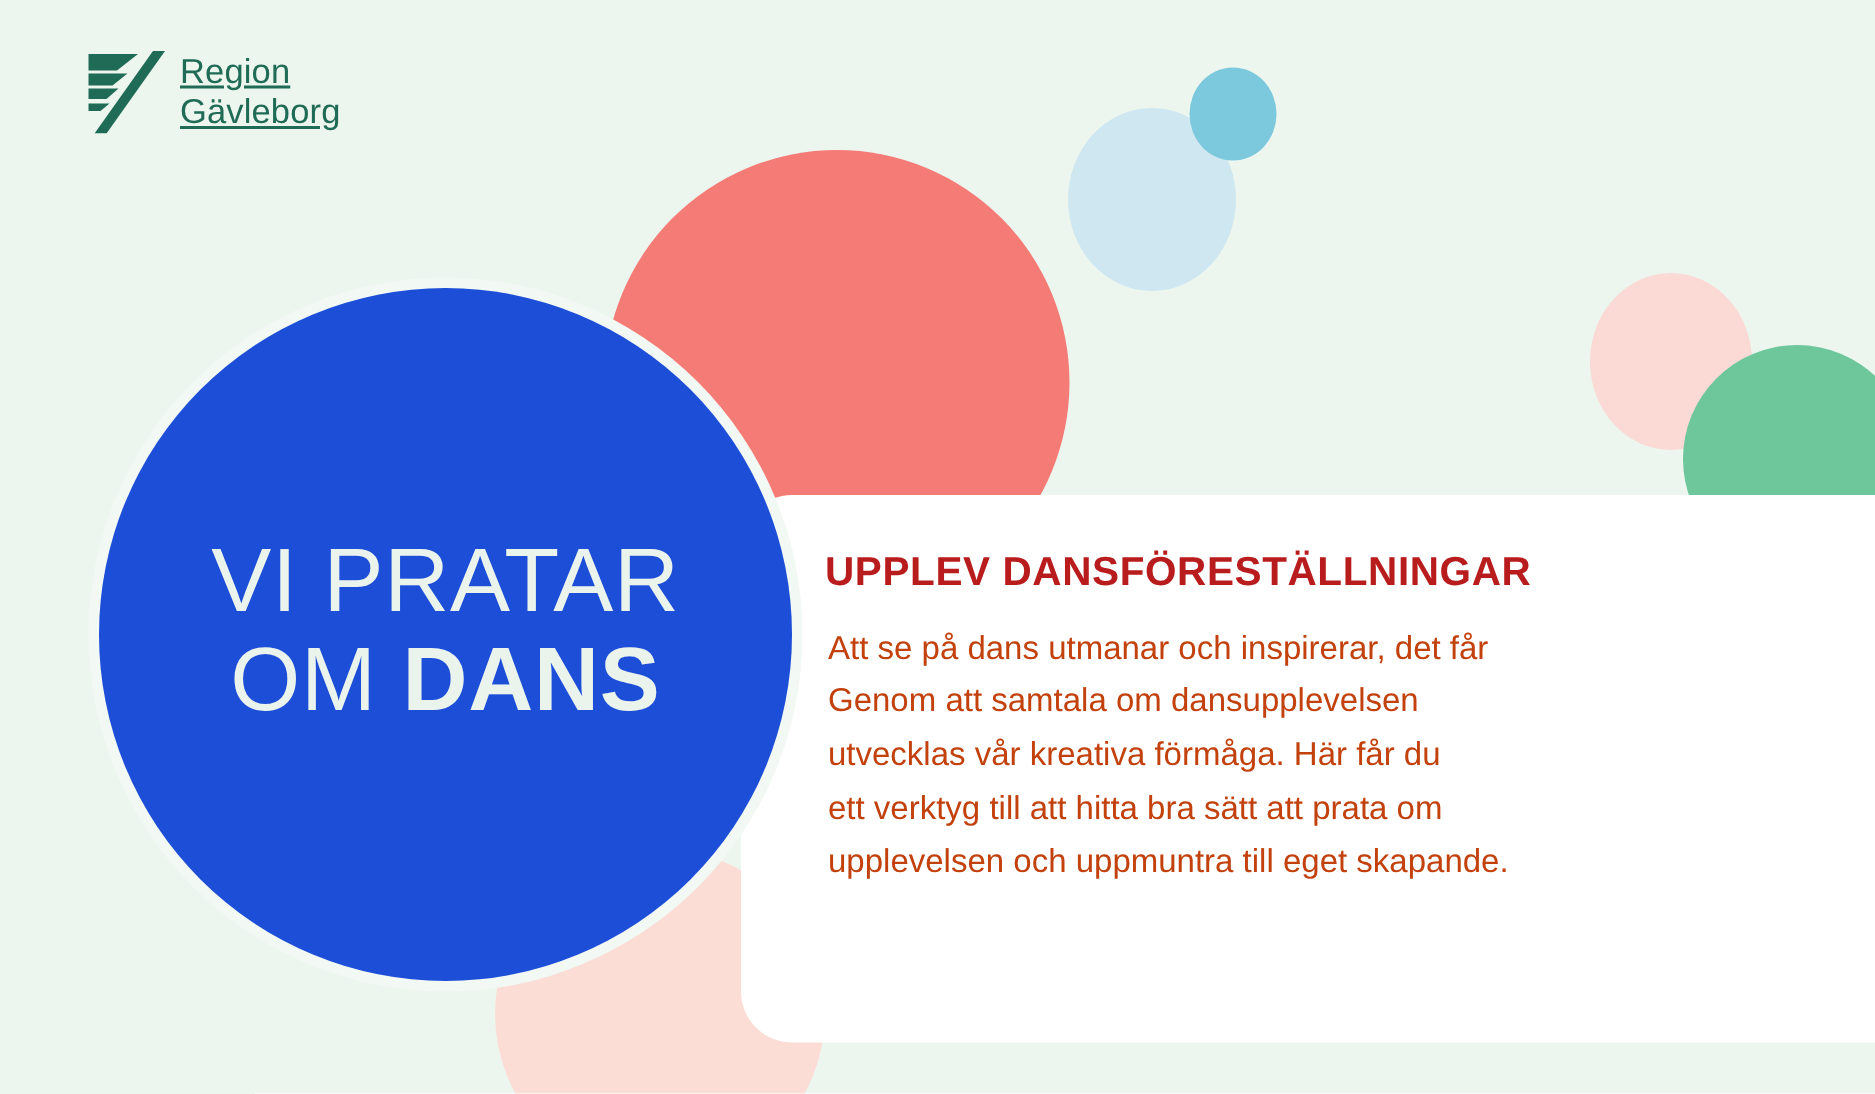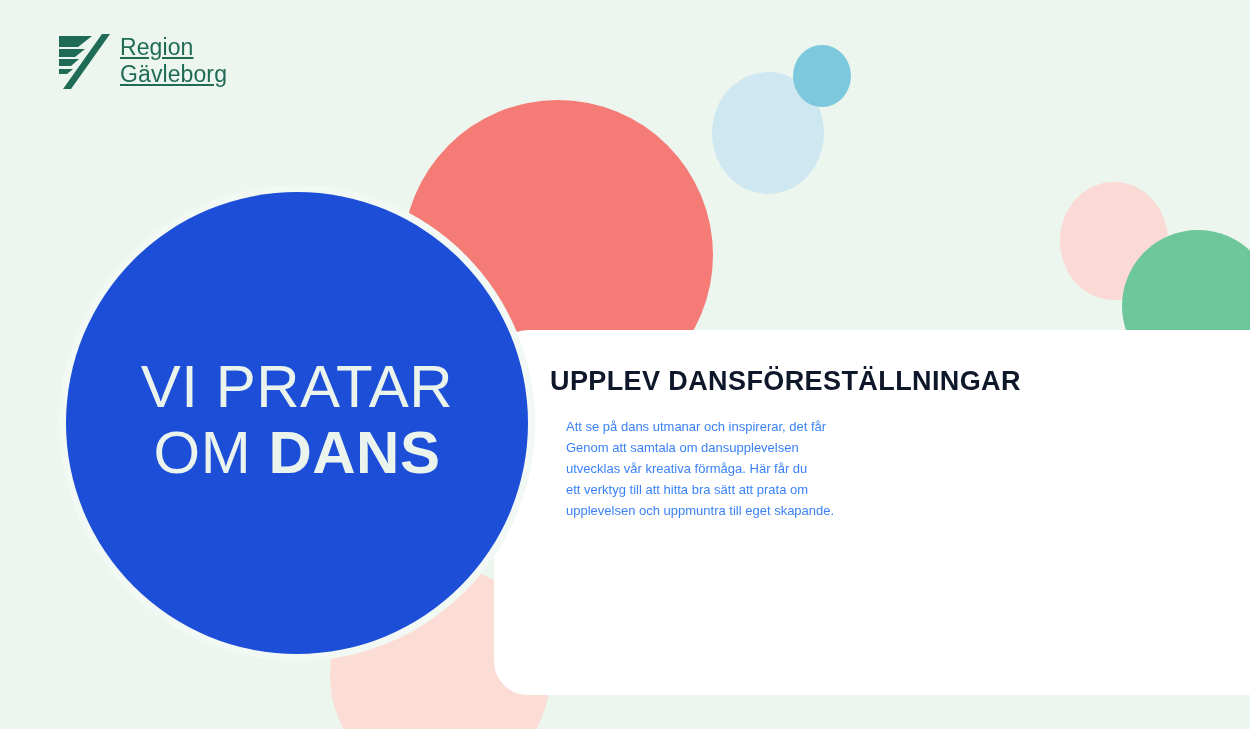--- a/index.html
+++ b/index.html
@@ -94,36 +94,36 @@
 
   #card-inner {
     position: absolute;
     left: 56px;
     top: 34px;
     right: 60px;
   }
 
   #card-heading {
     margin: 0 0 14px 0;
-    color: #0f172a;
+    color: #b91c1c;
     font-size: 27px;
     font-weight: bold;
     line-height: 1.32;
     letter-spacing: 0.4px;
     font-family: "Liberation Sans", sans-serif;
   }
   #card-heading .hl {
     display: block;
     white-space: nowrap;
   }
 
   #card-body {
-    margin: 16px;
-    color: #3b82f6;
-    font-size: 13px;
+    margin: 2px;
+    color: #c2410c;
+    font-size: 22px;
     line-height: 1.62;
     font-family: "Liberation Sans", sans-serif;
   }
   #card-body .bl {
     display: block;
     white-space: nowrap;
   }
 
   
   #dark-disc {

